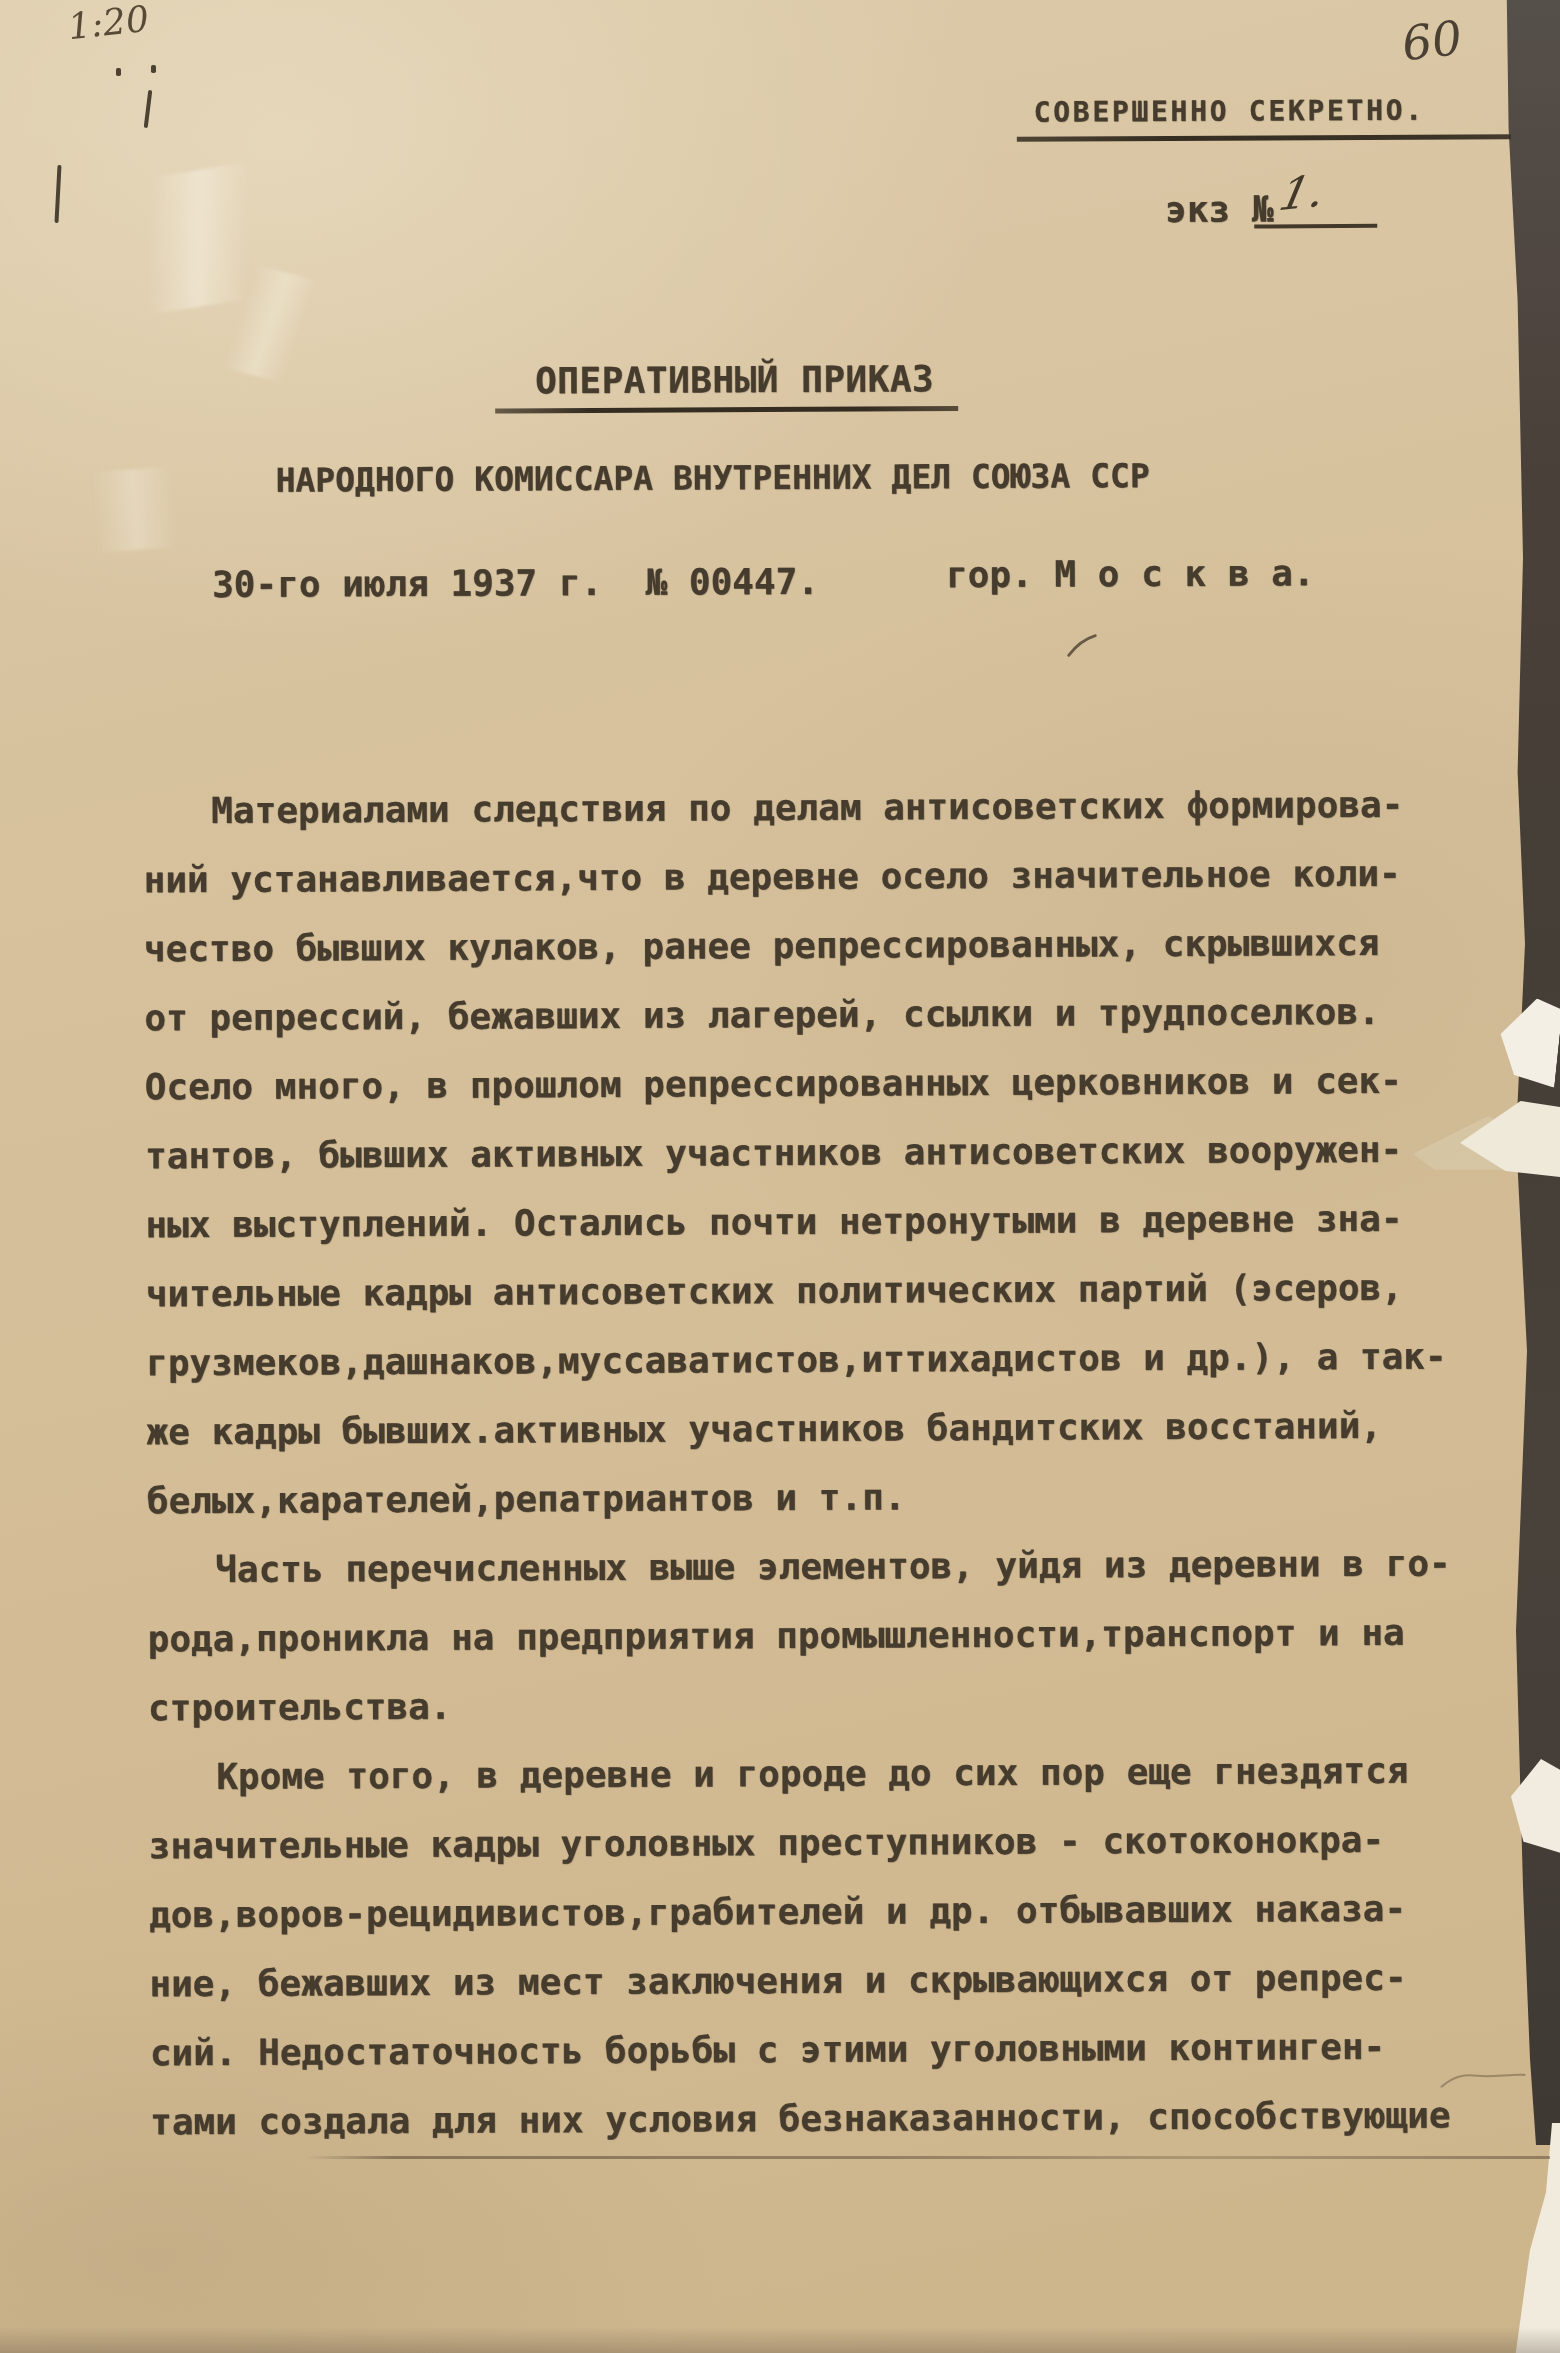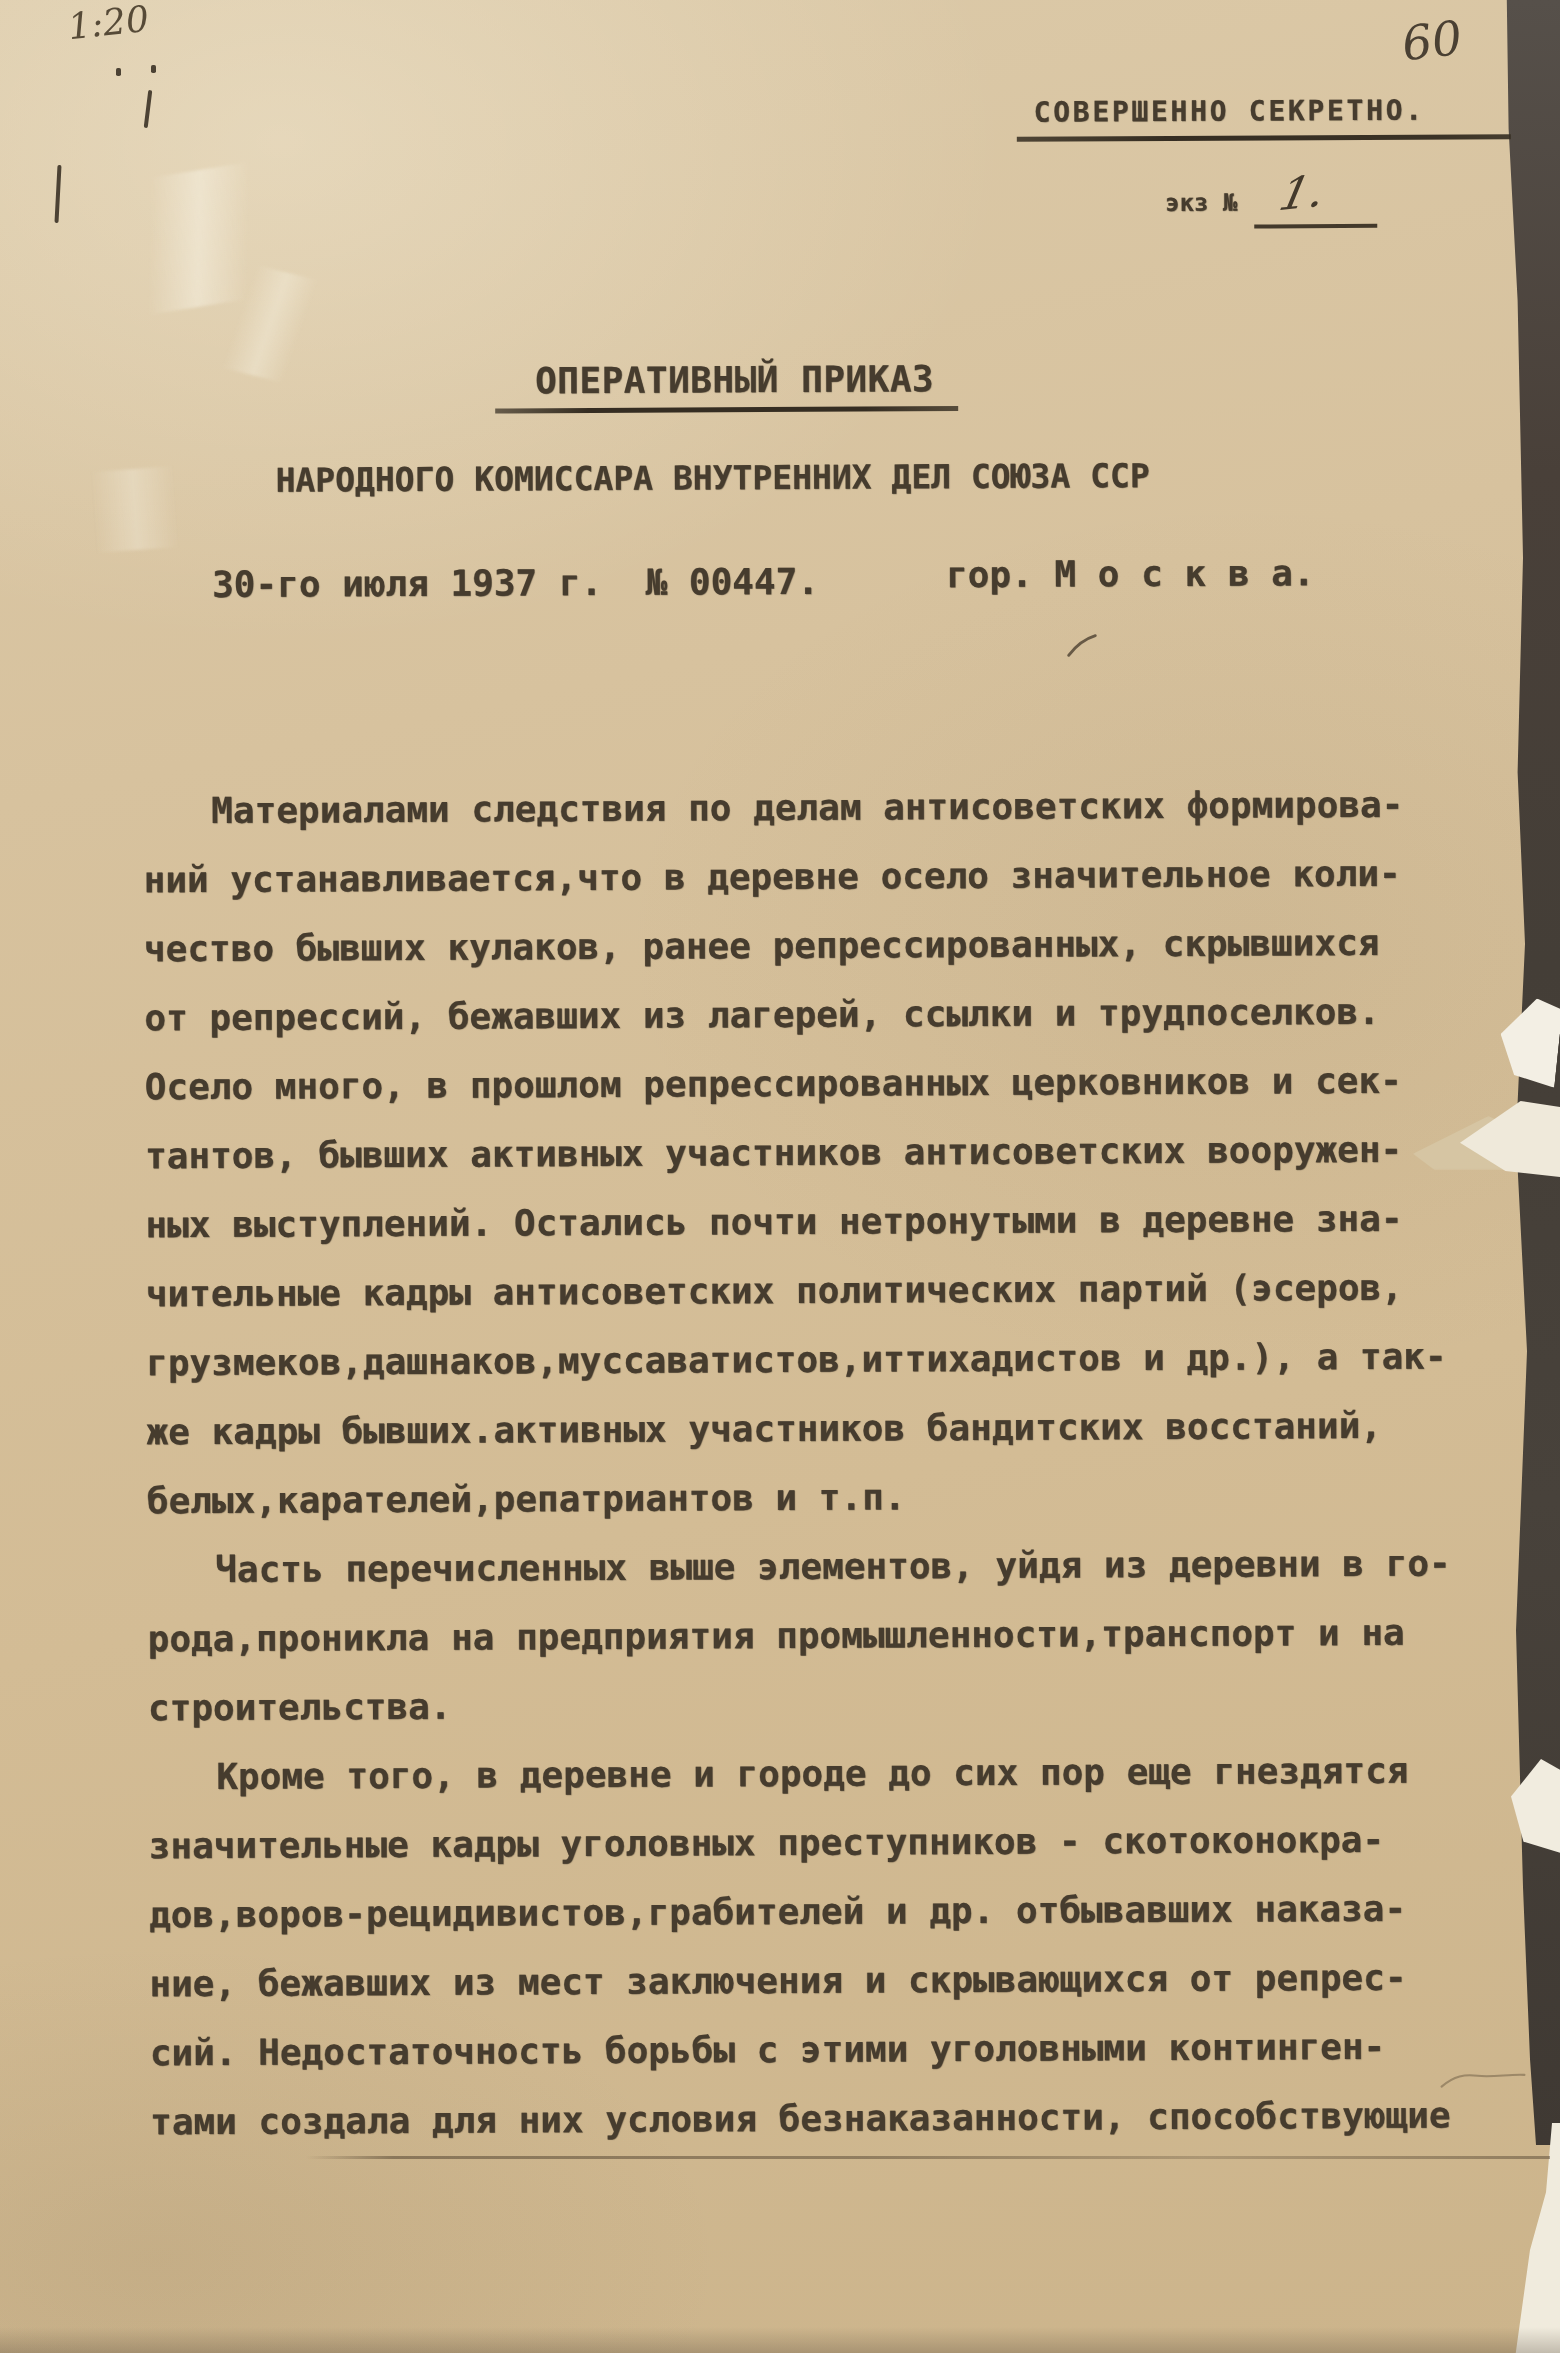--- a/index.html
+++ b/index.html
@@ -48,21 +48,21 @@
   .tear.t4{right:0;top:2123px;width:58px;height:231px;background:#f0ebdd;
     clip-path:polygon(49px 0,100% 0,100% 100%,12.6px 100%,27px 55%,43px 30%);}
 
   .typed-layer{position:absolute;inset:0;transform:rotate(-0.3deg);transform-origin:50% 40%;}
   .t{color:#463c2e;font-weight:bold;white-space:pre;
      text-shadow:0.5px 0.5px 0.8px rgba(56,47,35,0.55), -0.4px 0 0.5px rgba(56,47,35,0.30);}
 
   .classification{position:absolute;left:1038px;top:97px;font-size:28px;letter-spacing:2.7px;}
   .classification-underline{position:absolute;left:1021px;top:138px;width:494px;height:4.5px;
      background:linear-gradient(90deg,rgba(54,46,34,0.85),#352d22 30%,#3a3226 85%,rgba(54,46,34,0.9));}
-  .copy-label{position:absolute;left:1169px;top:191px;font-size:24px;}
+  .copy-label{position:absolute;left:1169px;top:191px;font-size:36px;}
   .copy-underline{position:absolute;left:1258px;top:227px;width:123px;height:3.6px;background:#43392b;}
 
   .title{position:absolute;left:538px;top:359px;font-size:36px;letter-spacing:0.5px;}
   .title-underline{position:absolute;left:498px;top:407px;width:463px;height:4.5px;
      background:linear-gradient(90deg,rgba(54,46,34,0.7),#352d22 20%,#352d22 80%,rgba(54,46,34,0.8));}
   .issuer{position:absolute;left:278px;top:458px;font-size:33px;}
   .date-left{position:absolute;left:214px;top:561px;font-size:36px;}
   .date-city{position:absolute;left:948px;top:555px;font-size:36px;}
 
   .body-text{position:absolute;left:144px;top:773px;width:1370px;font-size:36px;line-height:69px;}

